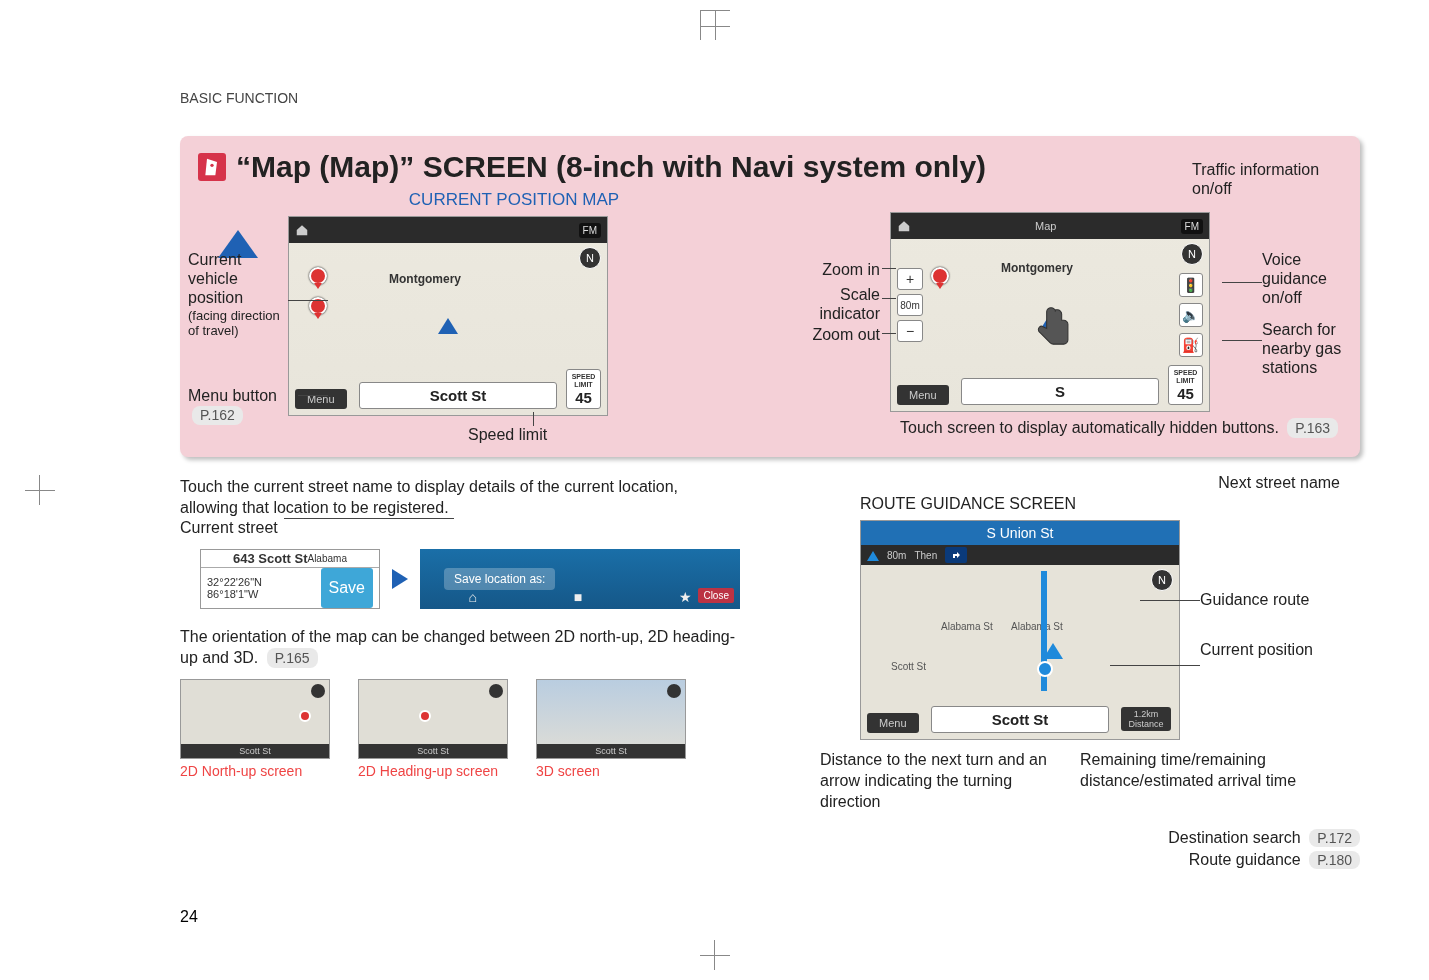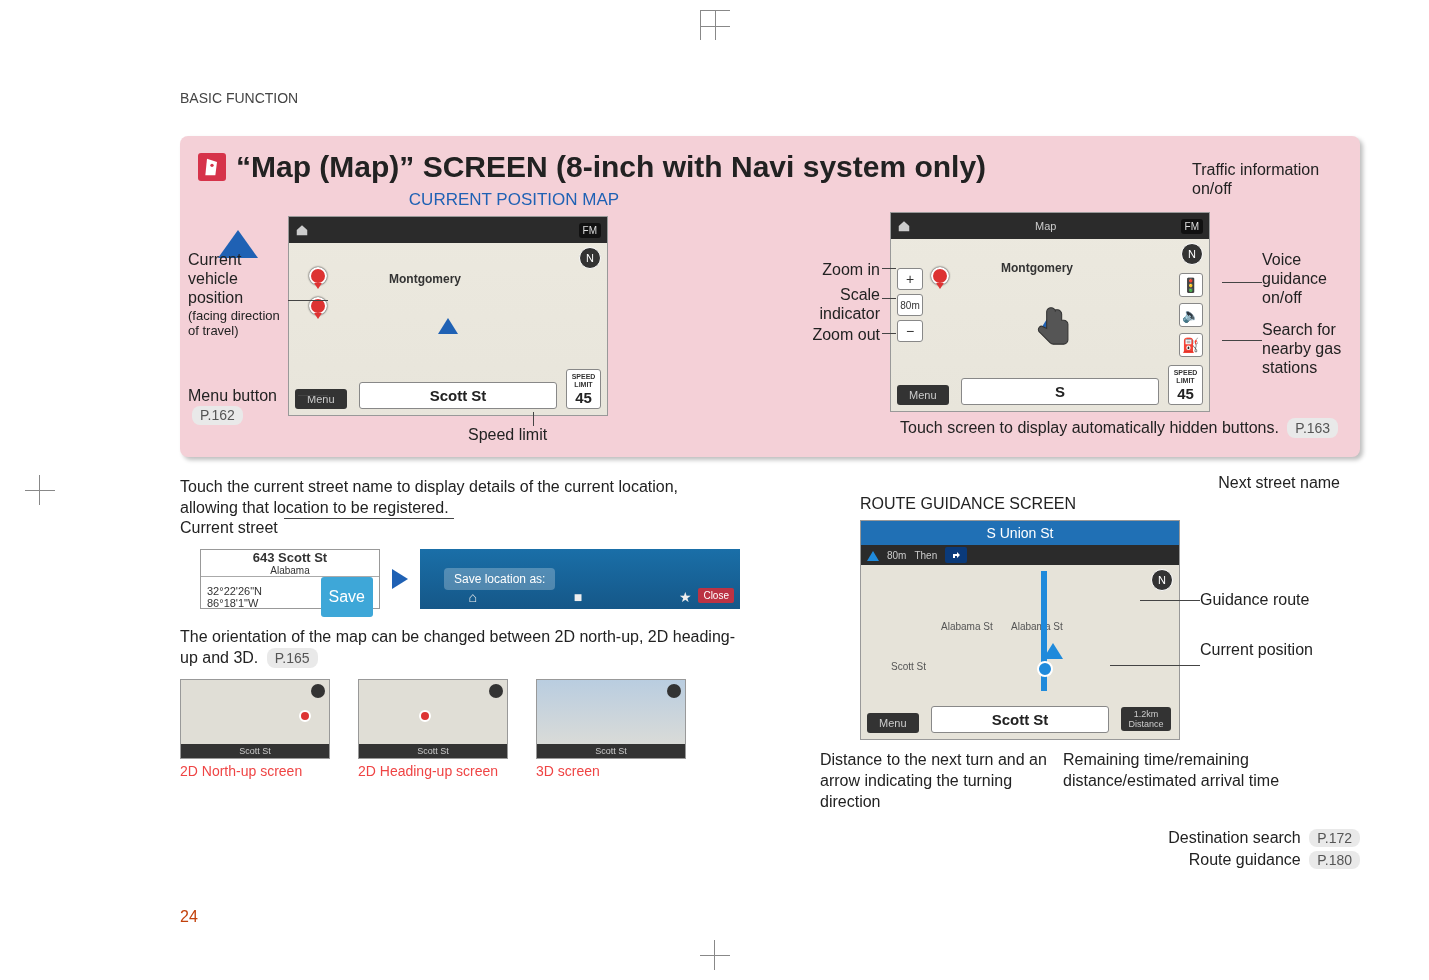--- a/index.html
+++ b/index.html
@@ -215,21 +215,21 @@
     .under-text { font-size: 16px; color: #222; line-height: 1.3; }
 
     .loc-detail-row {
       display: flex; gap: 12px; align-items: stretch;
       margin: 10px 0 18px 20px;
     }
     .loc-left {
       width: 180px; height: 60px; background: #fff; border: 1px solid #999;
       display: flex; flex-direction: column; font-size: 12px; color: #333;
     }
-    .loc-left-top { flex: 1; display: flex; align-items: center; justify-content: center; border-bottom: 1px solid #aaa; flex-direction: column; }
+    .loc-left-top { flex: 1; display: flex; align-items: center; justify-content: center; border-bottom: 1px solid #aaa; flex-direction: row; }
     .loc-left-top .addr { font-weight: bold; font-size: 13px; }
     .loc-left-top .state { font-size: 10px; }
     .loc-left-bot { flex: 1; display: flex; align-items: center; justify-content: space-between; padding: 0 6px; }
     .coords { font-size: 11px; color: #333; line-height: 1.1; }
     .savebtn { background: #3ea7d8; color: #fff; font-size: 16px; padding: 11px 8px; border-radius: 3px; }
     .tri-right {
       width: 0; height: 0; align-self: center;
       border-top: 10px solid transparent;
       border-bottom: 10px solid transparent;
       border-left: 16px solid #1f61b4;
@@ -284,21 +284,21 @@
     }
     .route-dot {
       position: absolute; left: 176px; top: 140px;
       width: 16px; height: 16px; border-radius: 50%;
       background: #1f8adb; border: 2px solid #fff;
     }
 
     .bottom-refs {
       text-align: right; margin-top: 16px; font-size: 16px; color: #222;
     }
-    .page-num { position: absolute; left: 0; bottom: -36px; font-size: 16px; color: #c2410c; }
+    .page-num { position: absolute; left: 0; bottom: -36px; font-size: 16px; color: #000000; }
   </style>
 </head>
 <body>
 
 <div class="crop-top"></div>
 <div class="crop-bottom"></div>
 <div class="crop-left"></div>
 
 <div class="page">
   <div class="header-label">BASIC FUNCTION</div>
@@ -511,21 +511,21 @@
           <div class="streetbar" style="left:70px;right:70px">Scott St</div>
           <div class="remain-box">1.2km<br>Distance</div>
         </div>
 
         <div class="callout" style="left:340px;top:70px;width:120px">Guidance route</div>
         <div class="callout-line" style="left:280px;top:80px;width:60px;height:1px"></div>
         <div class="callout" style="left:340px;top:120px;width:120px">Current position</div>
         <div class="callout-line" style="left:250px;top:145px;width:90px;height:1px"></div>
       </div>
 
-      <div style="display:flex;gap:3px;margin-top:10px;margin-left:20px">
+      <div style="display:flex;gap:20px;margin-top:10px;margin-left:20px">
         <div class="under-text" style="width:240px">Distance to the next turn and an arrow indicating the turning direction</div>
         <div class="under-text" style="flex:1">Remaining time/remaining distance/estimated arrival time</div>
       </div>
 
       <div class="bottom-refs">
         <div>
           <span>Destination search</span>
           <span class="page-ref">P.172</span>
         </div>
         <div style="margin-top:4px">

